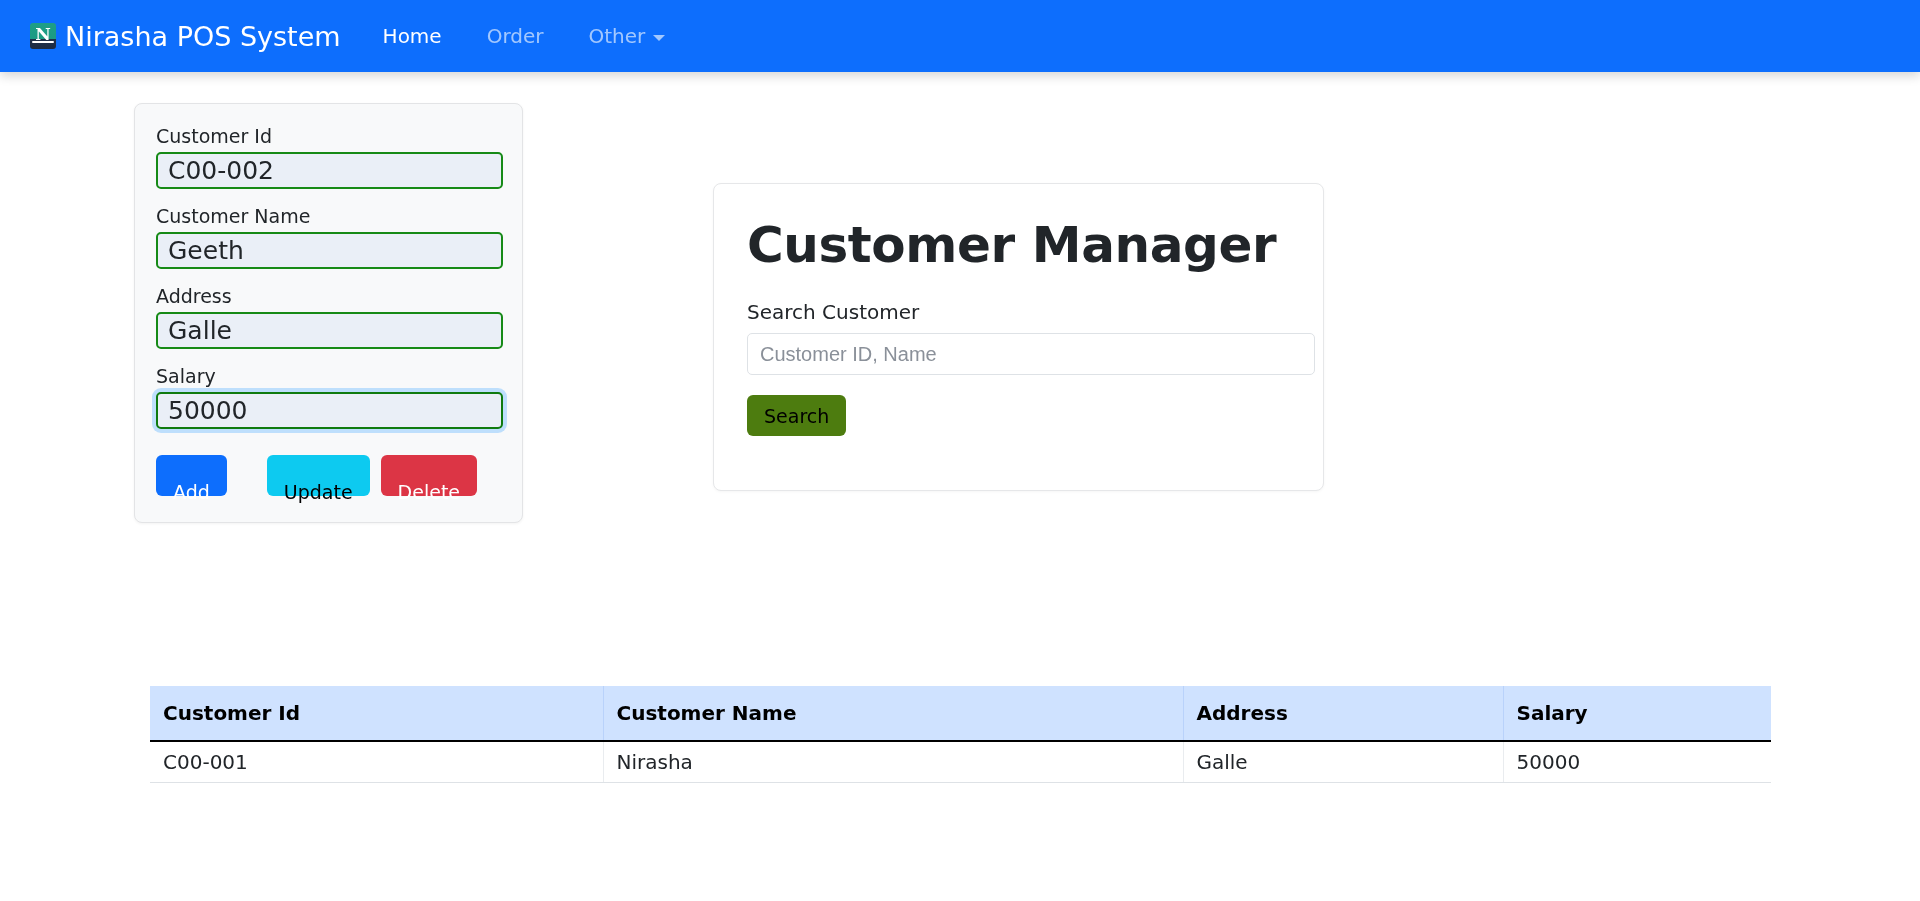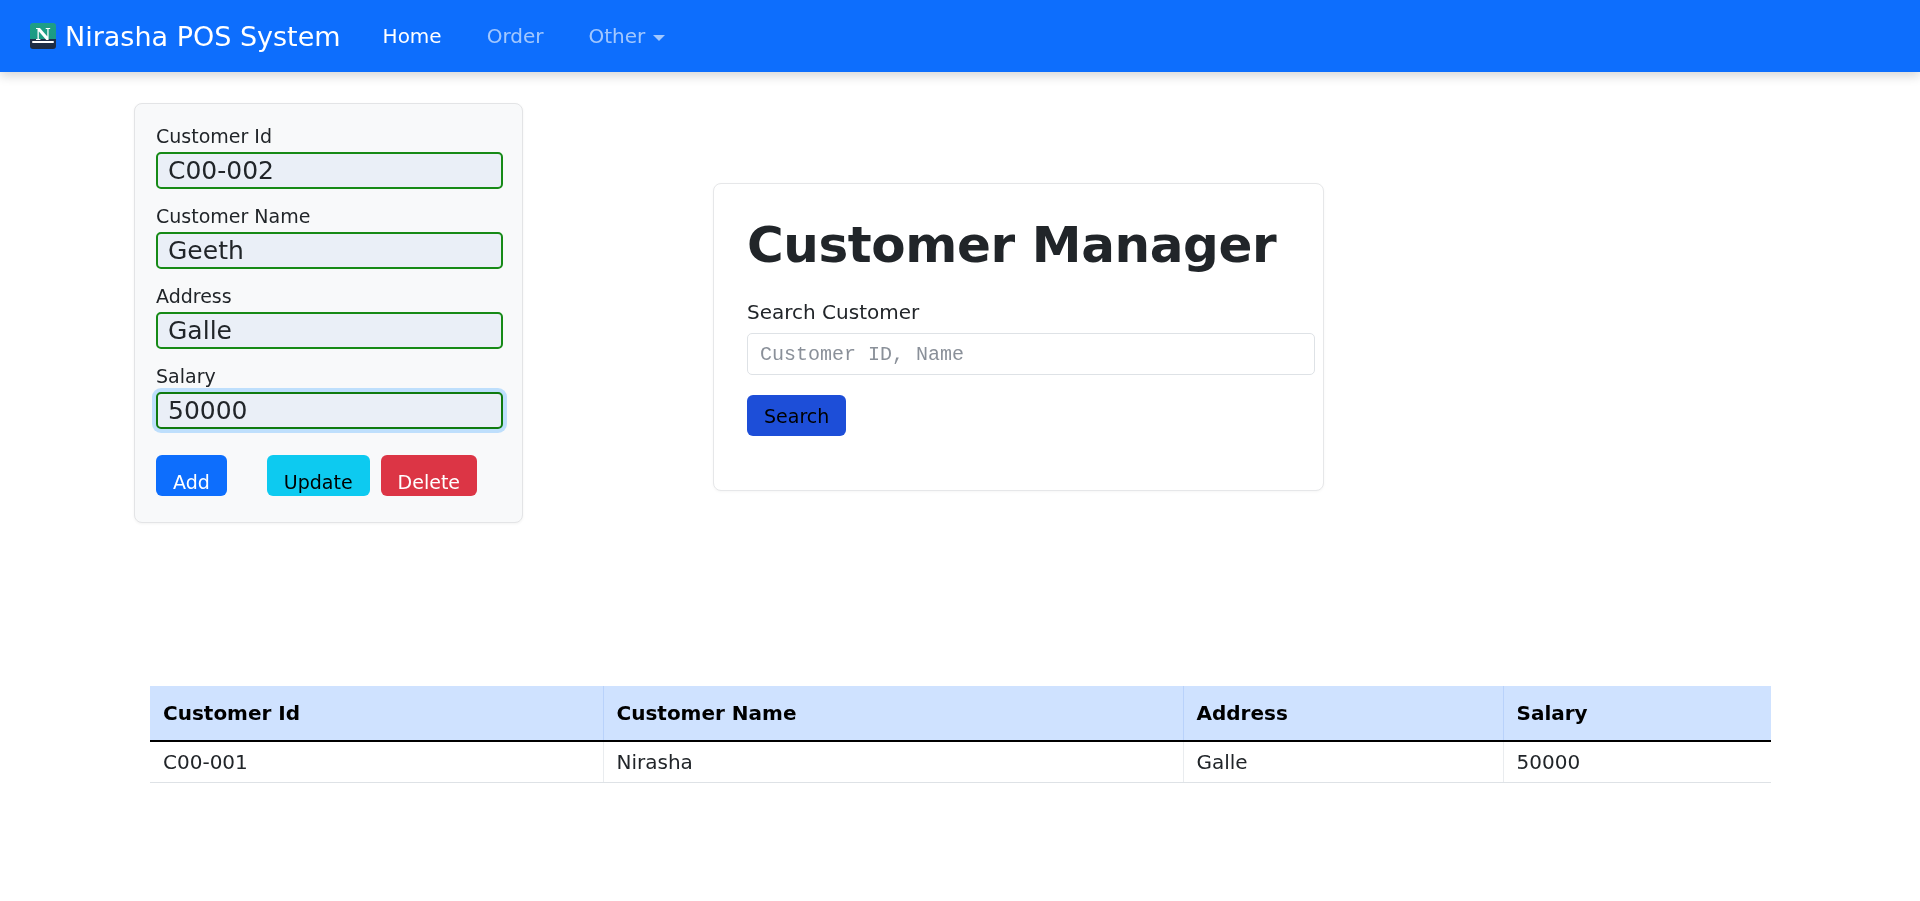--- a/index.html
+++ b/index.html
@@ -101,21 +101,21 @@
     display: block;
   }
   .field-input.focused {
     border-color: #0f7a0f;
     box-shadow: 0 0 0 4px rgba(120,190,255,0.45);
   }
   .btn-row { display: flex; gap: 11px; margin-top: 26px; }
   .btn {
     border: none; border-radius: 6px;
     font-size: 19px; height: 41px;
-    padding: 7px 17px;
+    padding: 17px 17px;
     cursor: pointer;
     font-family: "DejaVu Sans", "Liberation Sans", sans-serif;
     line-height: 41px;
   }
   .btn-add    { background: #0d6efd; color: #ffffff; }
   .btn-update { background: #0dcaf0; color: #000000; margin-left: 29px; }
   .btn-delete { background: #dc3545; color: #ffffff; }
 
   
   .manager-card {
@@ -136,27 +136,27 @@
     font-size: 20px; color: #212529;
     display: block; margin-bottom: 9px;
   }
   .search-input {
     width: 568px; height: 42px;
     border: 1px solid #dee2e6;
     border-radius: 5px;
     background: #ffffff;
     font-size: 20px; color: #212529;
     padding: 0 12px;
-    font-family: Liberation Mono, monospace;
+    font-family: Liberation Sans, sans-serif;
     outline: none; display: block;
   }
   .search-input::placeholder { color: #8a9099; }
   .btn-search {
     margin-top: 20px;
-    background: #1d4ed8; color: #000000;
+    background: #4d7c0f; color: #000000;
     border: none; border-radius: 6px;
     font-size: 19px; height: 41px; padding: 0 17px;
     cursor: pointer;
     font-family: "DejaVu Sans", "Liberation Sans", sans-serif;
   }
 
   
   .table-wrap {
     position: absolute; left: 150px; top: 686px;
     width: 1621px;

